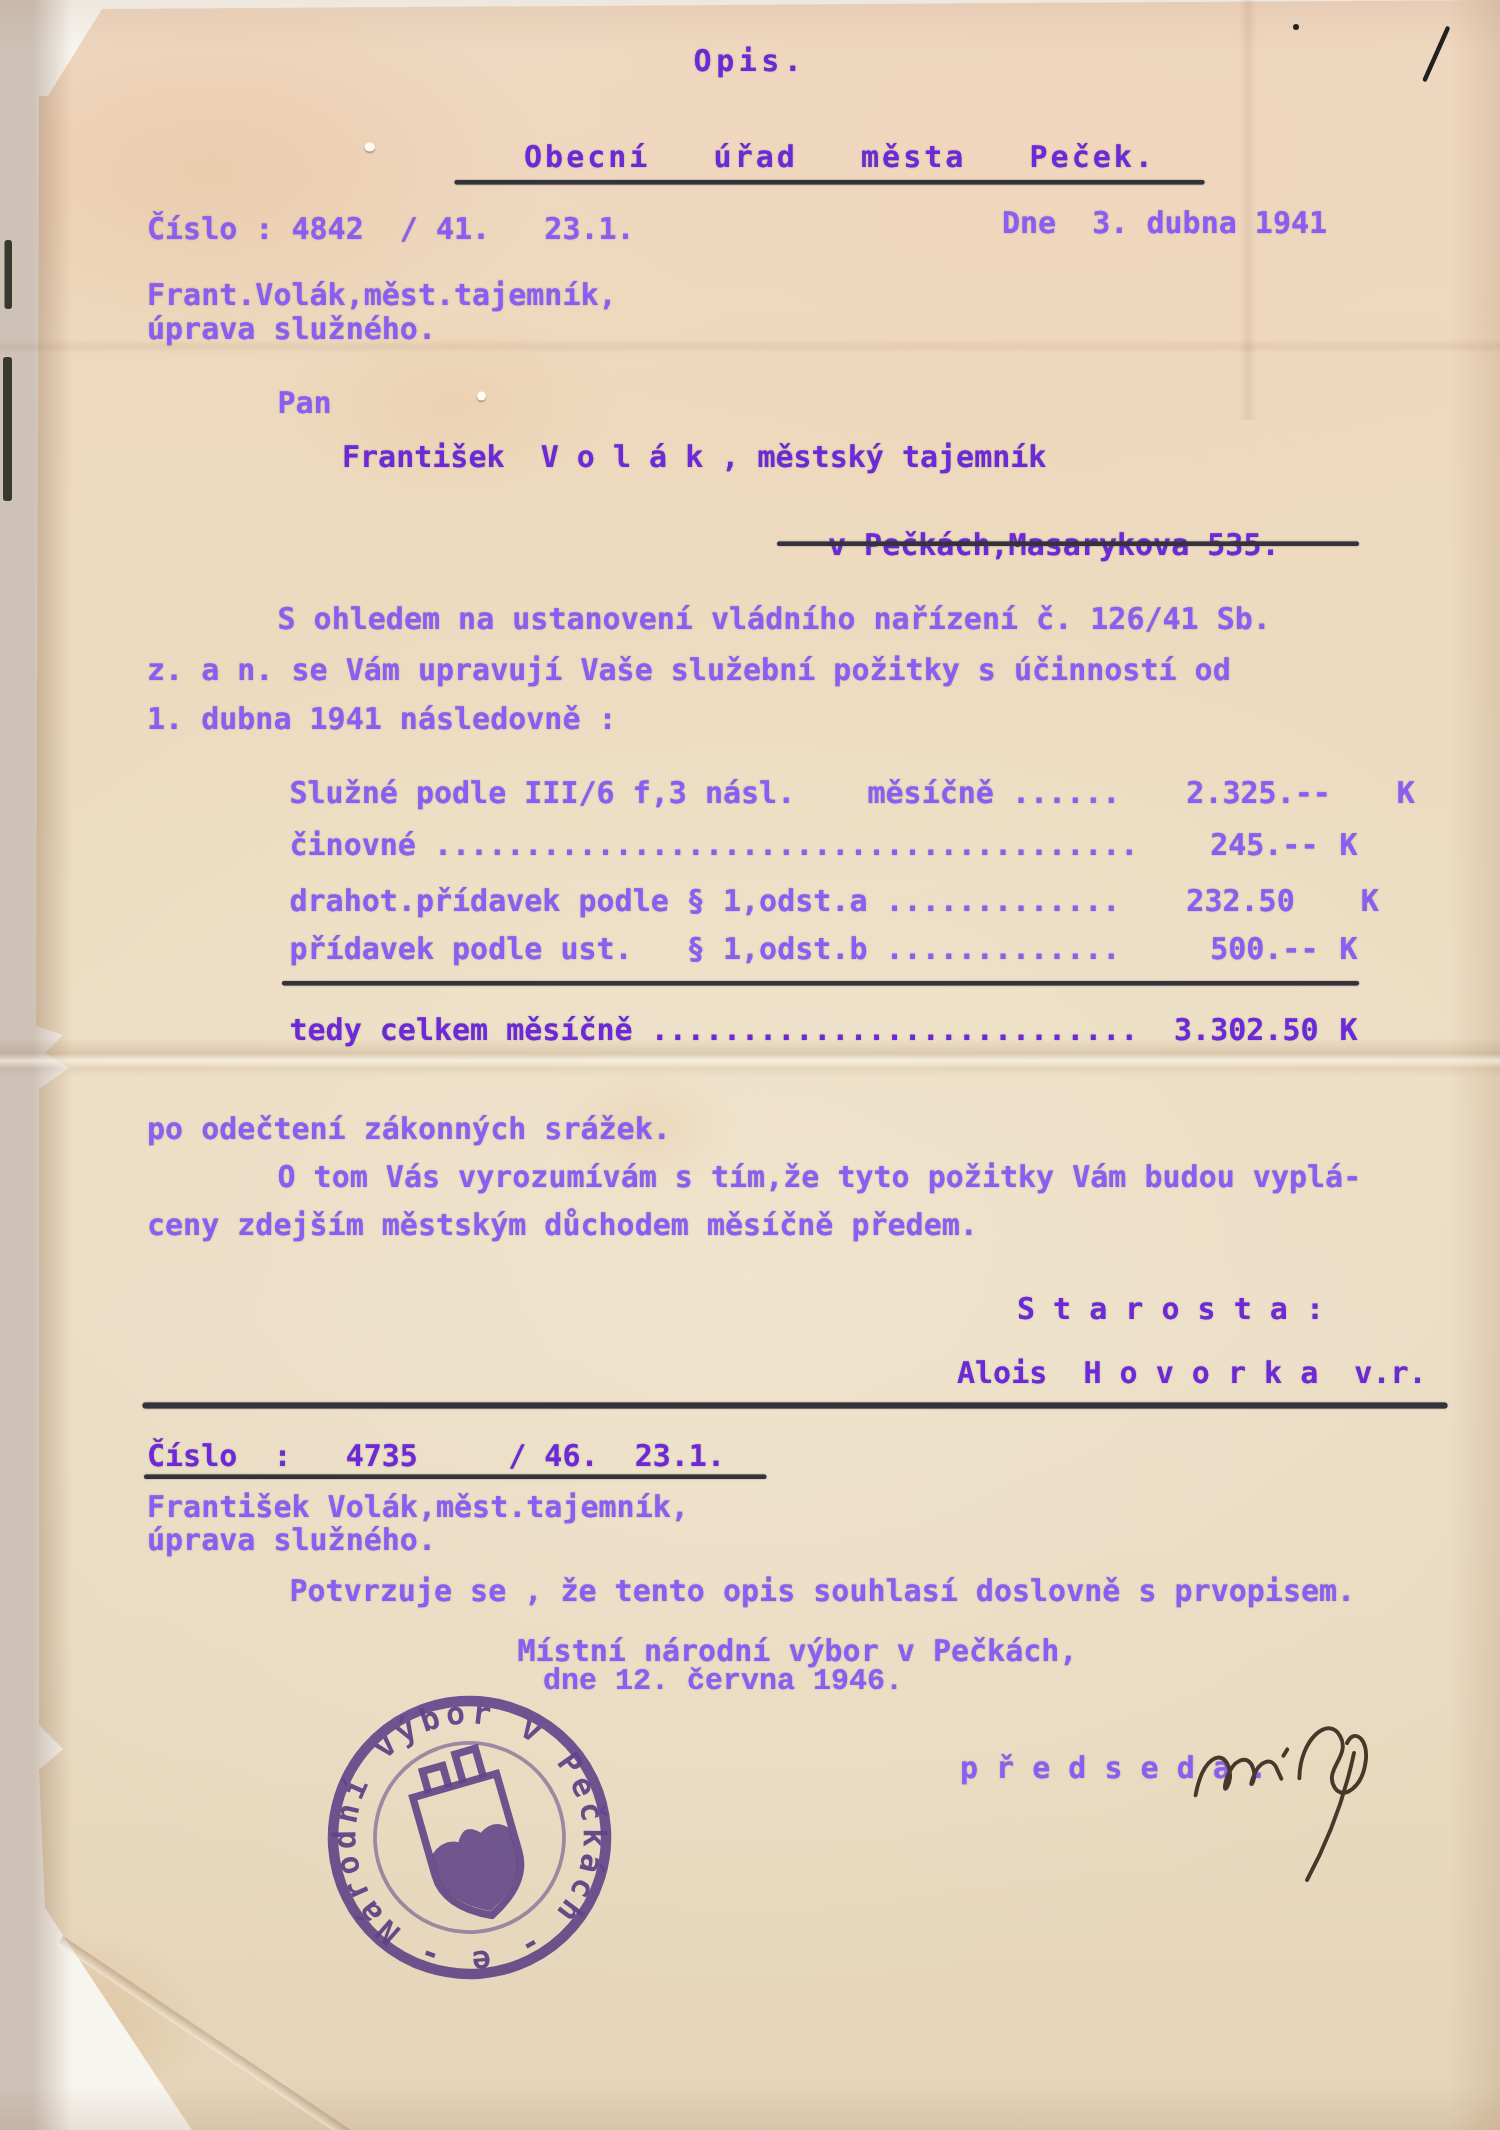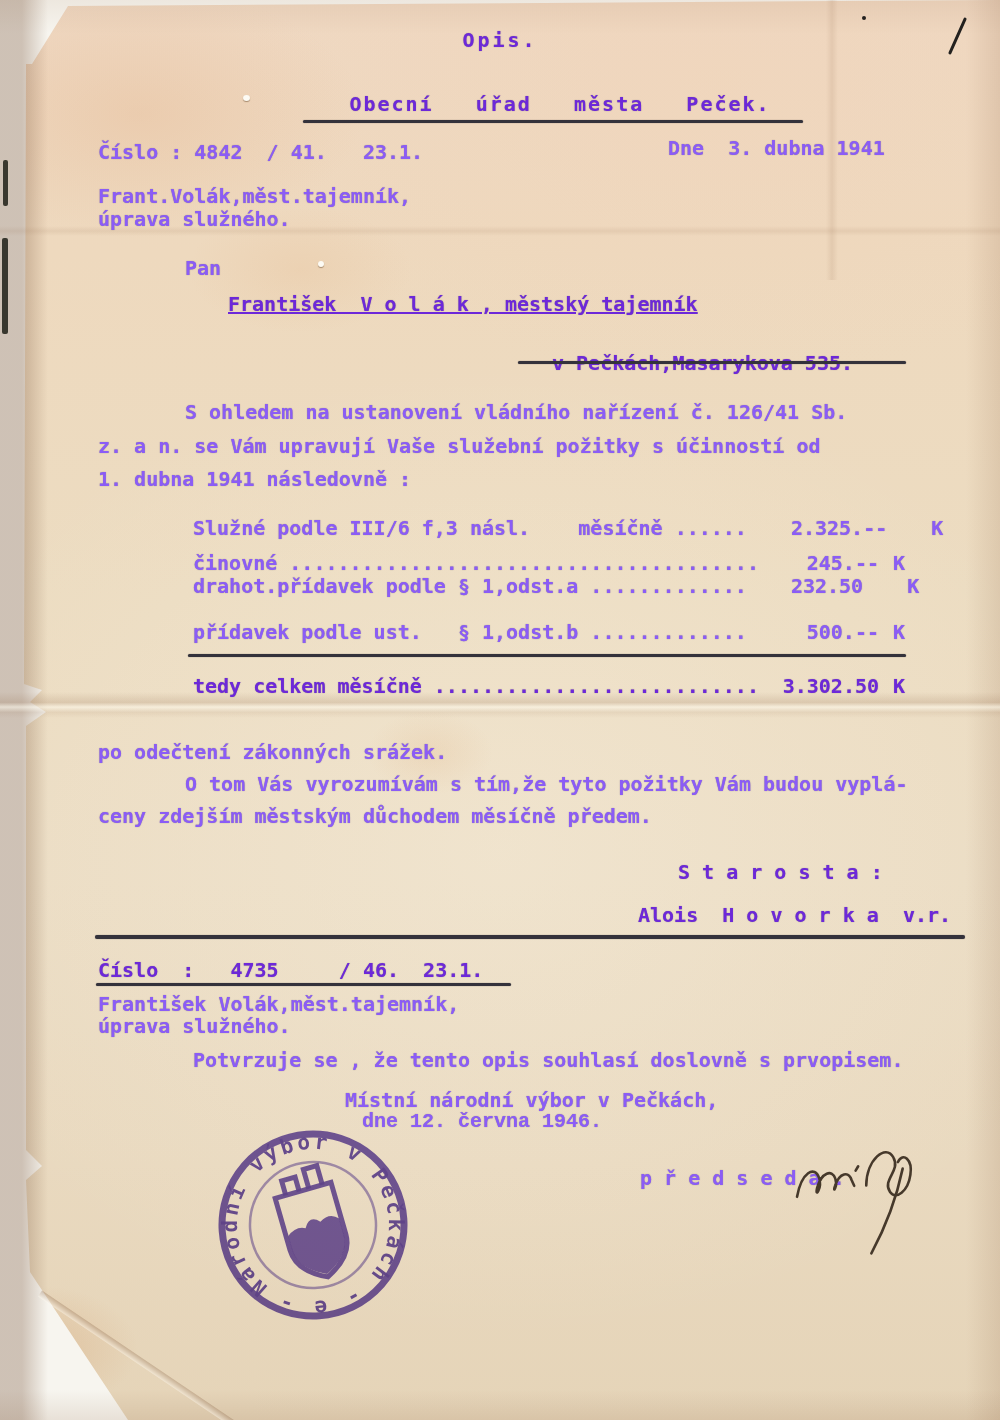--- a/index.html
+++ b/index.html
@@ -82,39 +82,39 @@
 <div class="t dark" style="left:0;top:28px;width:1000px;text-align:center;letter-spacing:3px;">Opis.</div>
 <div class="t dark" style="left:300px;top:92px;width:520px;text-align:center;letter-spacing:2px;">Obecní   úřad   města   Peček.</div>
 <div class="rule" style="left:303px;top:120px;width:500px;height:3px;"></div>
 
 <div class="t" style="left:98px;top:140px;">Číslo : 4842  / 41.   23.1.</div>
 <div class="t" style="left:668px;top:136px;">Dne  3. dubna 1941</div>
 <div class="t" style="left:98px;top:184px;">Frant.Volák,měst.tajemník,</div>
 <div class="t" style="left:98px;top:207px;">úprava služného.</div>
 
 <div class="t" style="left:185px;top:256px;">Pan</div>
-<div class="t dark" style="left:228px;top:292px;text-decoration:underline;">František  V o l á k , městský tajemník</div>
+<div class="t dark" style="left:228px;top:292px;">František  V o l á k , městský tajemník</div>
 <div class="t dark" style="left:552px;top:338px;margin-top:13px;">v Pečkách,Masarykova 535.</div>
 <div class="rule" style="left:518px;top:361px;width:388px;height:3px;"></div>
 
 <div class="t" style="left:185px;top:400px;">S ohledem na ustanovení vládního nařízení č. 126/41 Sb.</div>
 <div class="t" style="left:98px;top:434px;">z. a n. se Vám upravují Vaše služební požitky s účinností od</div>
 <div class="t" style="left:98px;top:467px;">1. dubna 1941 následovně :</div>
 
 <div class="amt-row t" style="top:516px;gap:44px;">
   <span class="lbl">Služné podle III/6 f,3 násl.    měsíčně ......</span>
   <span class="amt">2.325.--</span>
   <span class="cur">K</span>
 </div>
 <div class="amt-row t" style="top:551px;">
   <span class="lbl">činovné .......................................</span>
   <span class="amt">245.--</span>
   <span class="cur">K</span>
 </div>
-<div class="amt-row t" style="top:574px;gap:44px;">
+<div class="amt-row t" style="top:588px;gap:44px;">
   <span class="lbl">drahot.přídavek podle § 1,odst.a .............</span>
   <span class="amt">232.50</span>
   <span class="cur">K</span>
 </div>
 <div class="amt-row t" style="top:620px;">
   <span class="lbl">přídavek podle ust.   § 1,odst.b .............</span>
   <span class="amt">500.--</span>
   <span class="cur">K</span>
 </div>
 <div class="rule" style="left:188px;top:654px;width:718px;height:3px;"></div>

